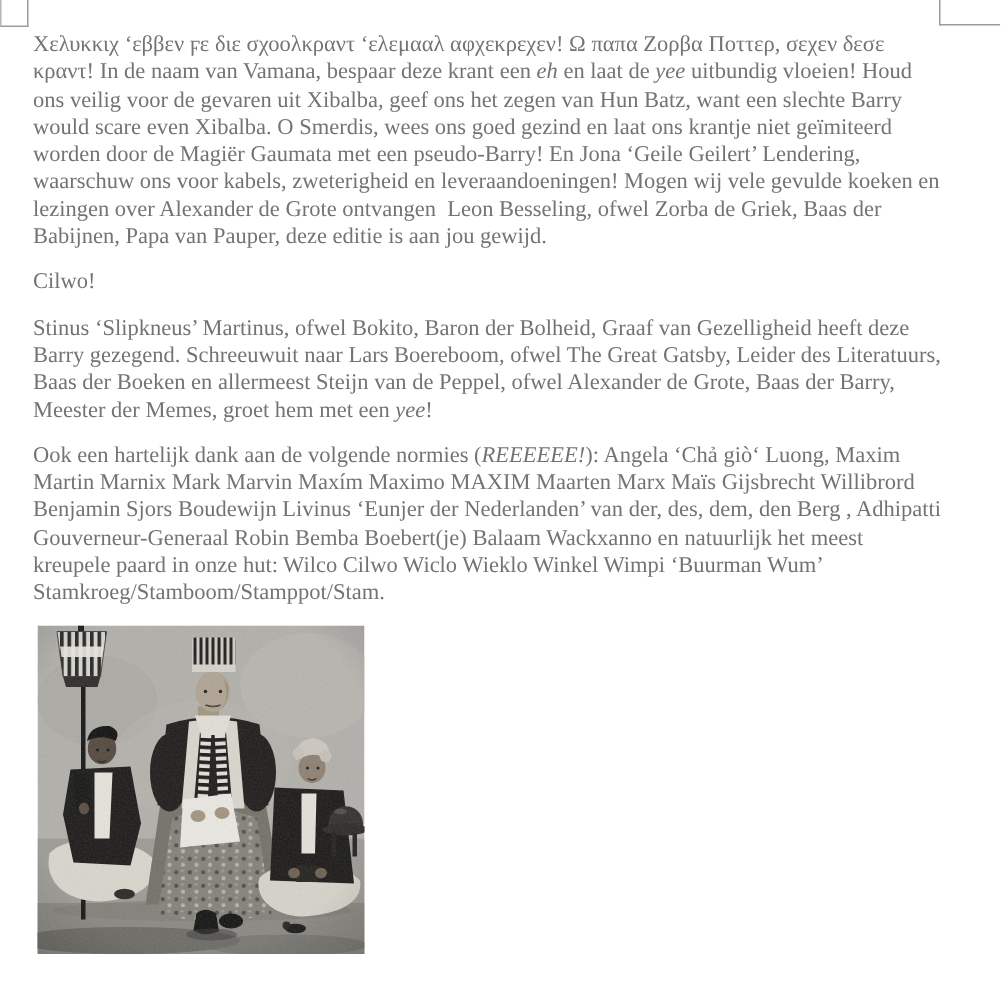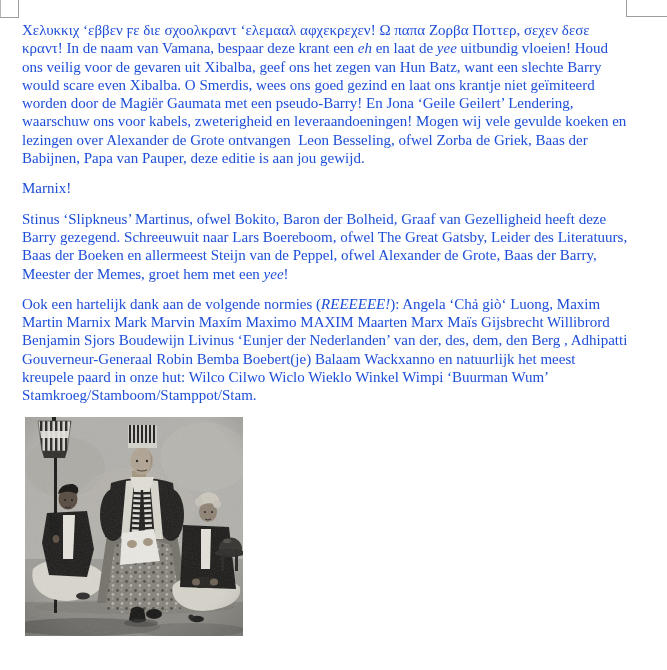--- a/index.html
+++ b/index.html
@@ -30,21 +30,21 @@
   }
   .content {
     position: absolute;
     left: 22px; top: 21px;
     width: 606px;
   }
   .content p {
     margin: 0 0 12px 0;
     font-size: 15px;
     line-height: 18.3px;
-    color: #1d4ed8;
+    color: #737373;
     white-space: pre-wrap;
   }
   .content p.last { margin-bottom: 0; }
   .i { font-style: italic; }
   figure {
     display: block;
     margin: 6px 0 7px 3px;
     width: 218px; height: 219px;
     padding: 0;
   }
@@ -55,21 +55,21 @@
 
 <div class="page">
 
   <div class="corner-mark left"></div>
   <div class="corner-mark right"></div>
 
   <div class="content">
 
     <p><span>Χελυκκιχ ‘εββεν ϝε διε σχοολκραντ ‘ελεμααλ αφχεκρεχεν! Ω παπα Ζορβα Ποττερ, σεχεν δεσε κραντ! In de naam van Vamana, bespaar deze krant een </span><span class="i">eh</span><span> en laat de </span><span class="i">yee</span><span> uitbundig vloeien! Houd ons veilig voor de gevaren uit Xibalba, geef ons het zegen van Hun Batz, want een slechte Barry would scare even Xibalba. O Smerdis, wees ons goed gezind en laat ons krantje niet geïmiteerd worden door de Magiër Gaumata met een pseudo-Barry! En Jona ‘Geile Geilert’ Lendering, waarschuw ons voor kabels, zweterigheid en leveraandoeningen! Mogen wij vele gevulde koeken en lezingen over Alexander de Grote ontvangen  Leon Besseling, ofwel Zorba de Griek, Baas der Babijnen, Papa van Pauper, deze editie is aan jou gewijd.</span></p>
 
-    <p><span>Marnix!</span></p>
+    <p><span>Cilwo!</span></p>
 
     <p><span>Stinus ‘Slipkneus’ Martinus, ofwel Bokito, Baron der Bolheid, Graaf van Gezelligheid heeft deze Barry gezegend. Schreeuwuit naar Lars Boereboom, ofwel The Great Gatsby, Leider des Literatuurs, Baas der Boeken en allermeest Steijn van de Peppel, ofwel Alexander de Grote, Baas der Barry, Meester der Memes, groet hem met een </span><span class="i">yee</span><span>!</span></p>
 
     <p><span>Ook een hartelijk dank aan de volgende normies (</span><span class="i">REEEEEE!</span><span>): Angela ‘Chả giò‘ Luong, Maxim Martin Marnix Mark Marvin Maxím Maximo MAXIM Maarten Marx Maïs Gijsbrecht Willibrord Benjamin Sjors Boudewijn Livinus ‘Eunjer der Nederlanden’ van der, des, dem, den Berg , Adhipatti Gouverneur-Generaal Robin Bemba Boebert(je) Balaam Wackxanno en natuurlijk het meest kreupele paard in onze hut: Wilco Cilwo Wiclo Wieklo Winkel Wimpi ‘Buurman Wum’ Stamkroeg/Stamboom/Stamppot/Stam.</span></p>
 
     <figure>
       <svg width="218" height="219" viewBox="0 0 218 219" xmlns="http://www.w3.org/2000/svg">
         <defs>
           <pattern id="canopyStripes" width="5" height="6" patternUnits="userSpaceOnUse">
             <rect width="5" height="6" fill="#d8d6d0"></rect>

